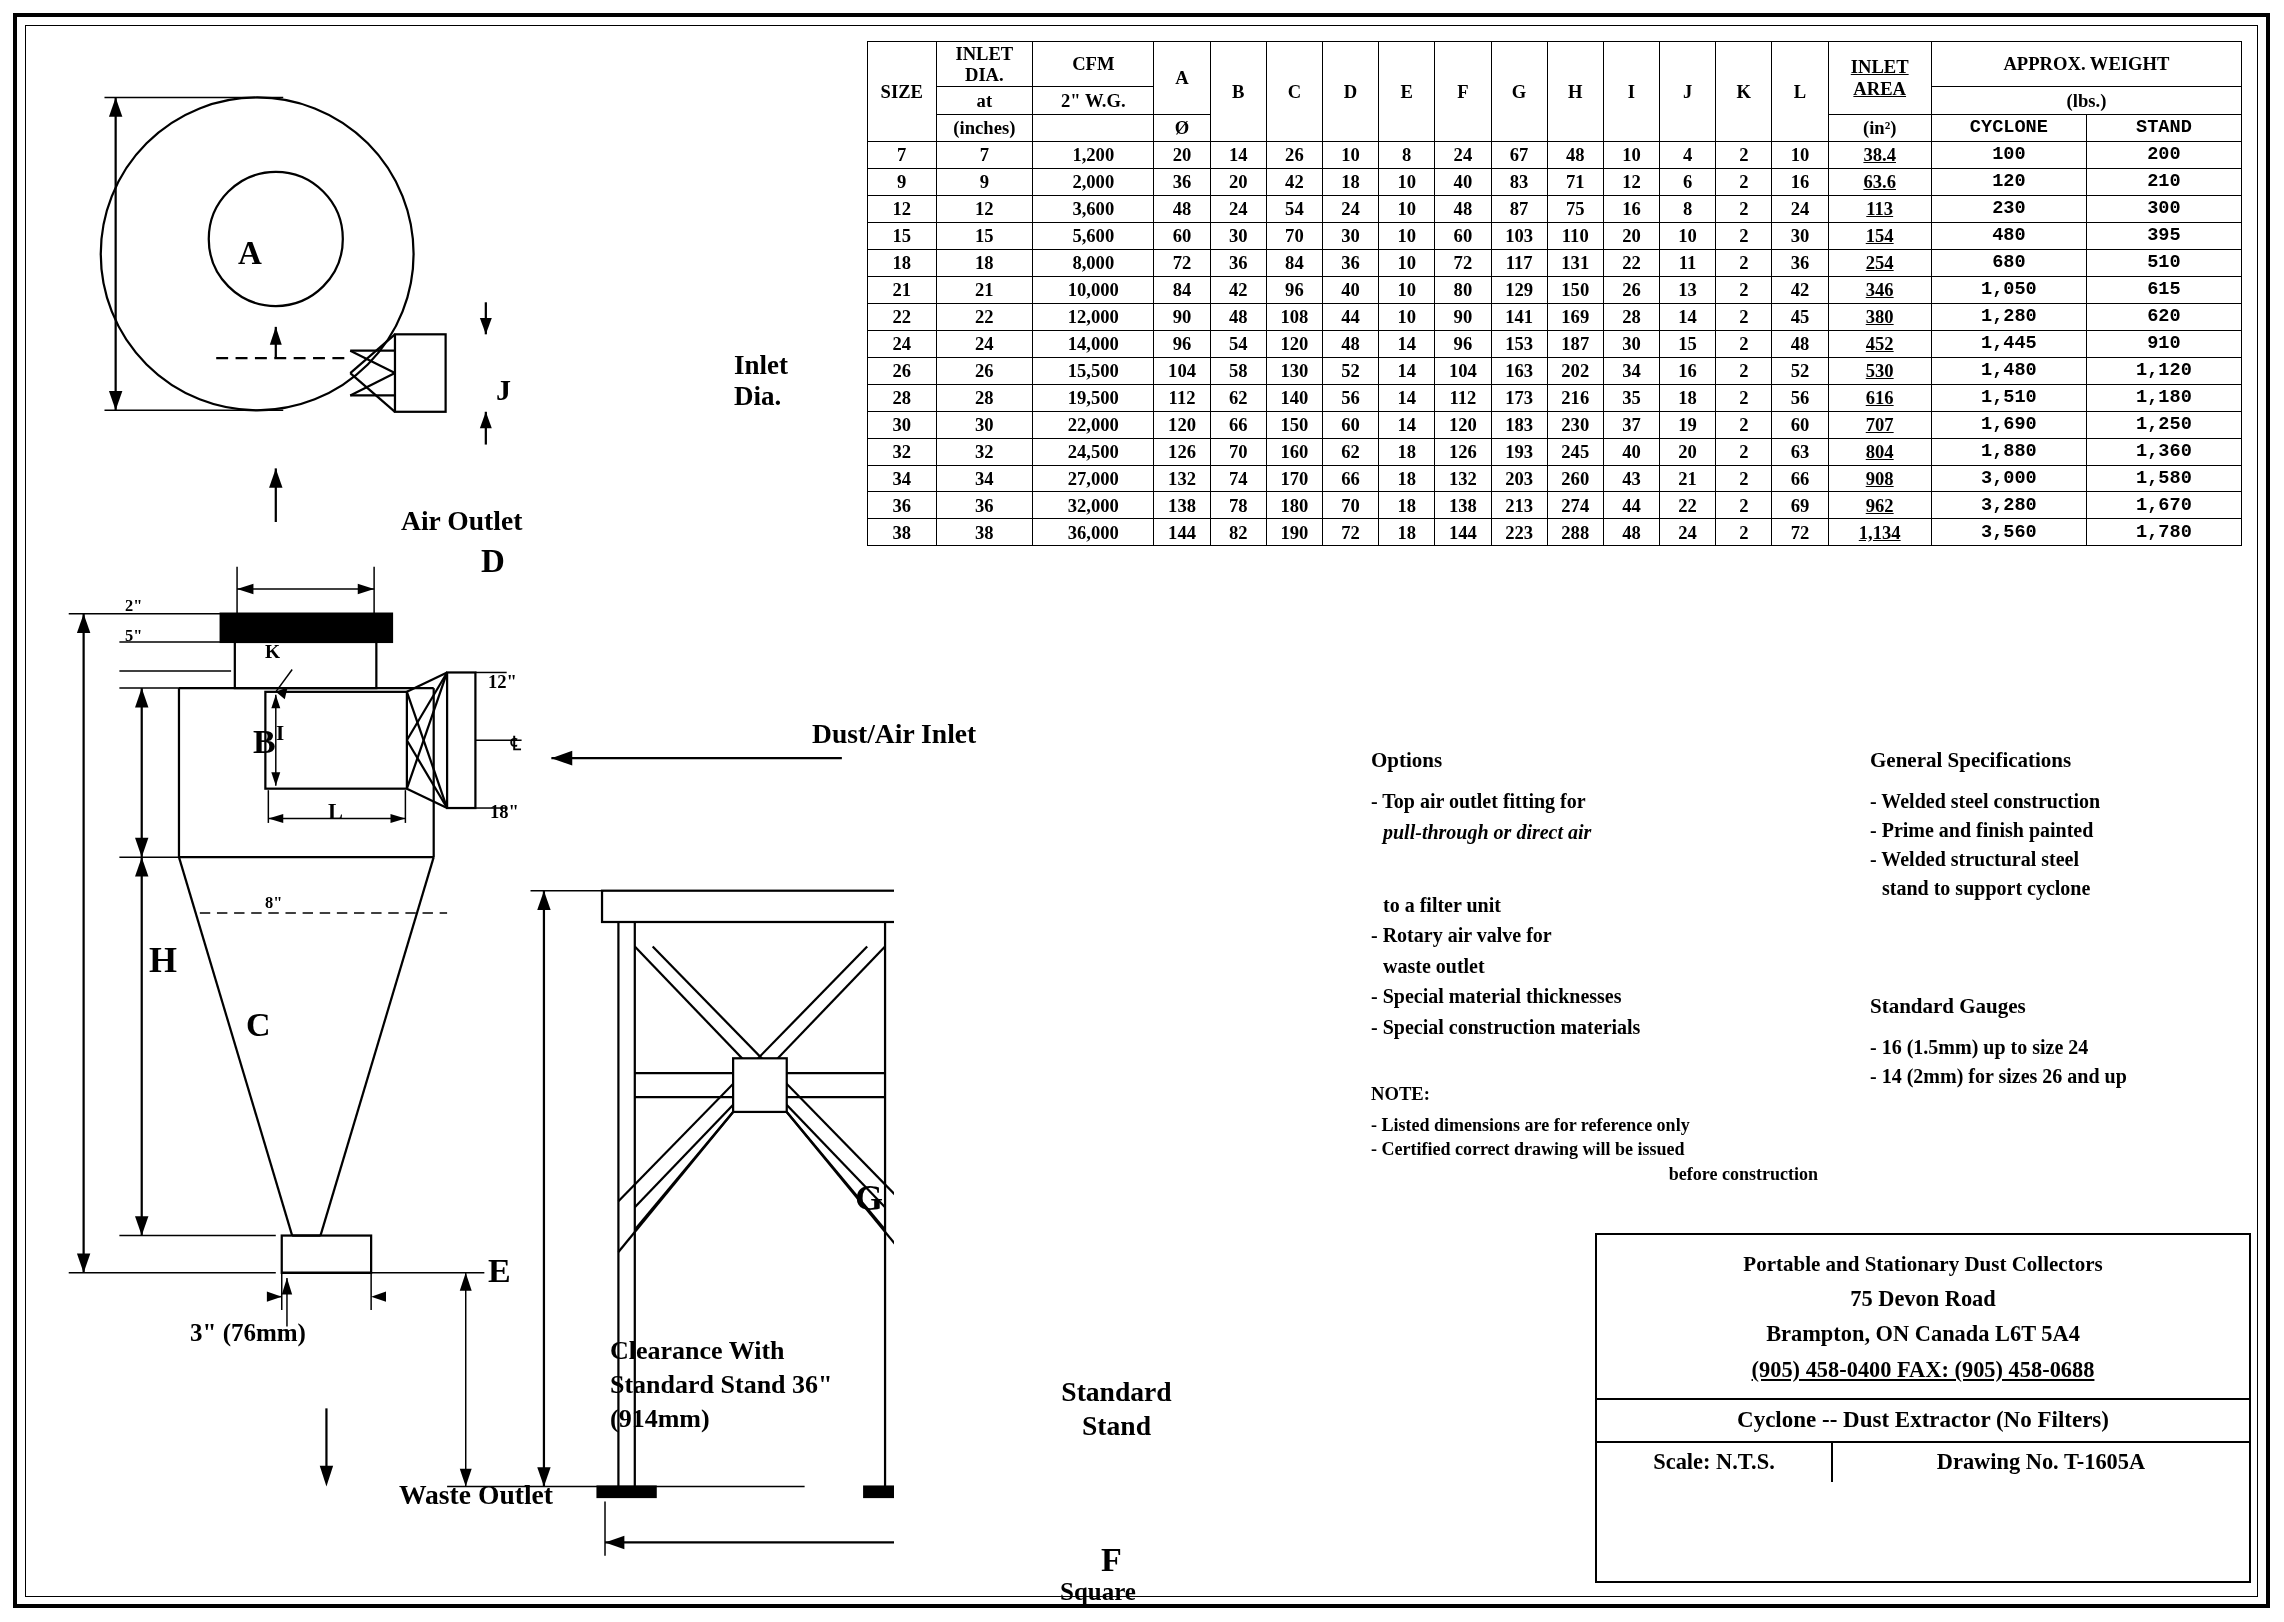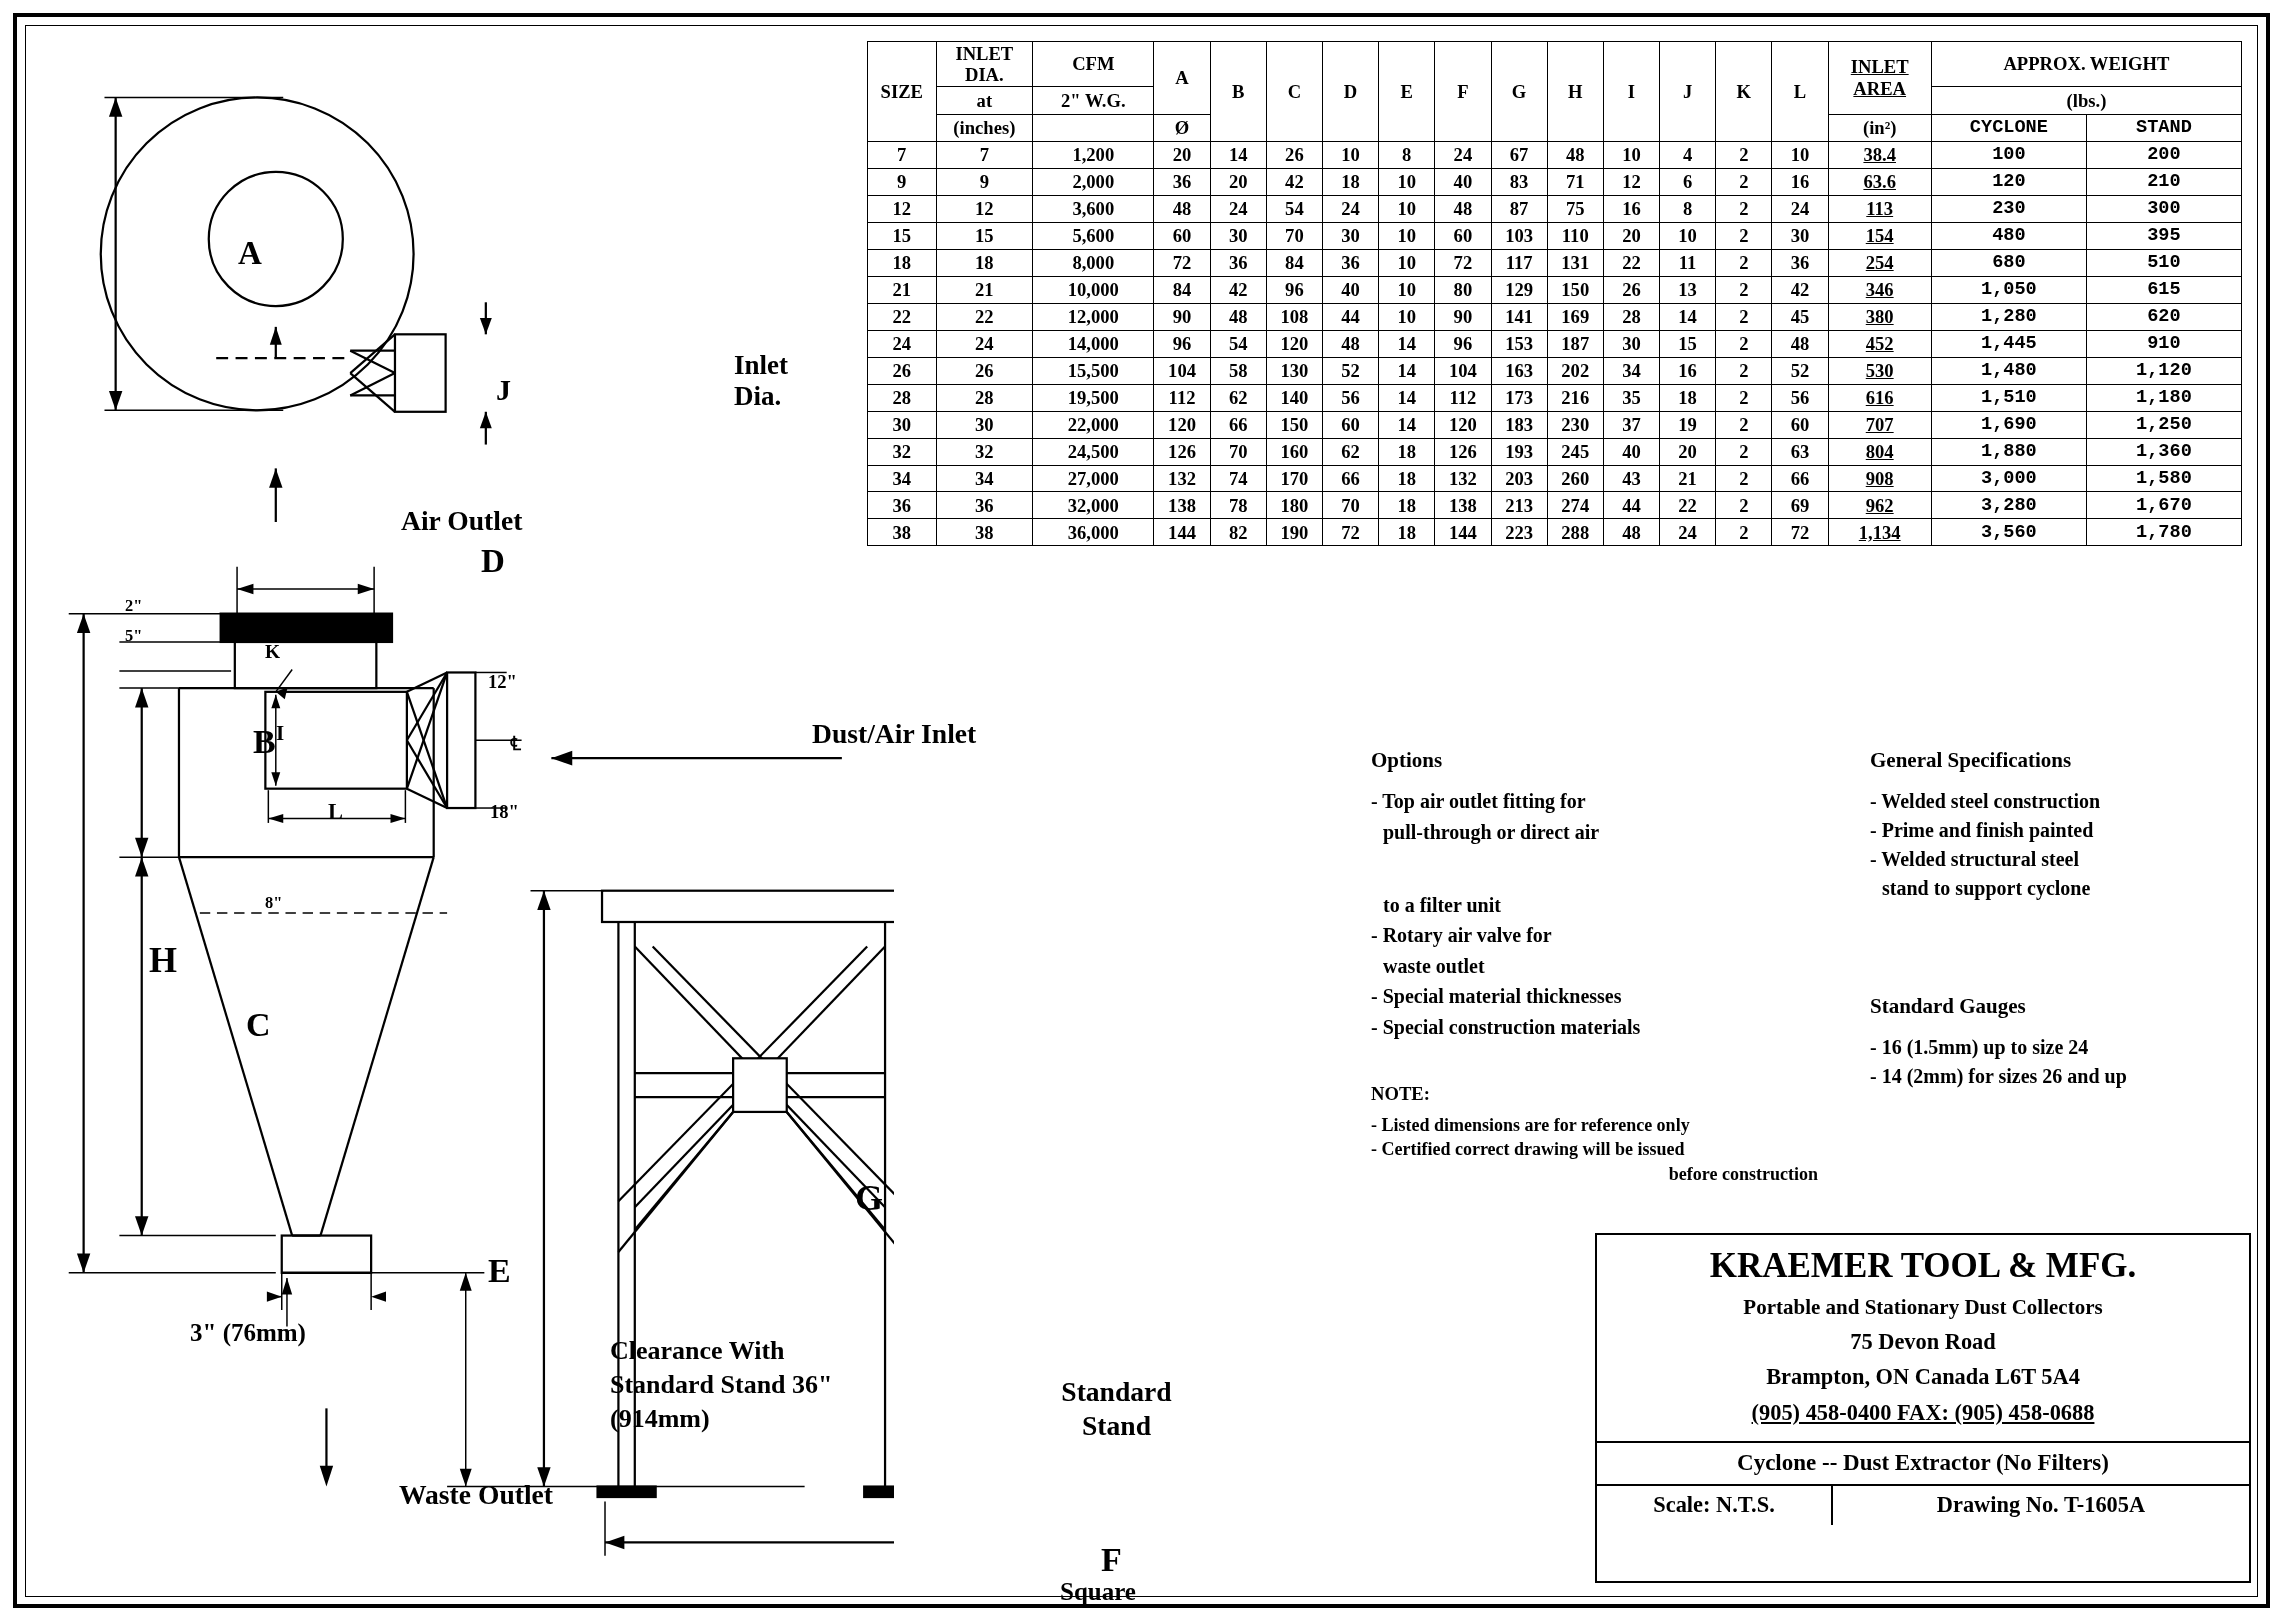--- a/index.html
+++ b/index.html
@@ -633,21 +633,21 @@
             <td class="col-wt">3,560</td>
             <td class="col-wt">1,780</td>
           </tr>
         </tbody>
     </table>
   </div>
 
   <div id="options-block">
     <div class="head">Options</div>
     <div class="item">- Top air outlet fitting for</div>
-    <div class="item" style="margin-left:12px;">pull-through or direct air</div>
+    <div class="item" style="margin-left:12px;font-style:italic;">pull-through or direct air</div>
     <div class="item" style="margin-left:12px;margin-top:44px;">to a filter unit</div>
     <div class="item">- Rotary air valve for</div>
     <div class="item" style="margin-left:12px;">waste outlet</div>
     <div class="item">- Special material thicknesses</div>
     <div class="item">- Special construction materials</div>
   </div>
 
   <div id="note-block">
     <div class="head">NOTE:</div>
     <div>- Listed dimensions are for reference only</div>
@@ -664,21 +664,20 @@
   </div>
 
   <div id="gauges-block">
     <div class="head">Standard Gauges</div>
     <div>- 16 (1.5mm) up to size 24</div>
     <div>- 14 (2mm) for sizes 26 and up</div>
   </div>
 
   <div id="titleblock">
     <div class="tb-main">
-      <div class="company">KRAEMER TOOL &amp; MFG.</div>
       <div class="tagline">Portable and Stationary Dust Collectors</div>
       <div class="addr">75 Devon Road</div>
       <div class="addr">Brampton, ON  Canada  L6T 5A4</div>
       <div class="phone" style="margin-bottom:10.4px;">(905) 458-0400     FAX: (905) 458-0688</div>
     </div>
     <div class="row-div">
       <div class="desc">Cyclone -- Dust Extractor (No Filters)</div>
     </div>
     <div class="row-div footrow">
       <div class="cell c1">Scale: N.T.S.</div>

